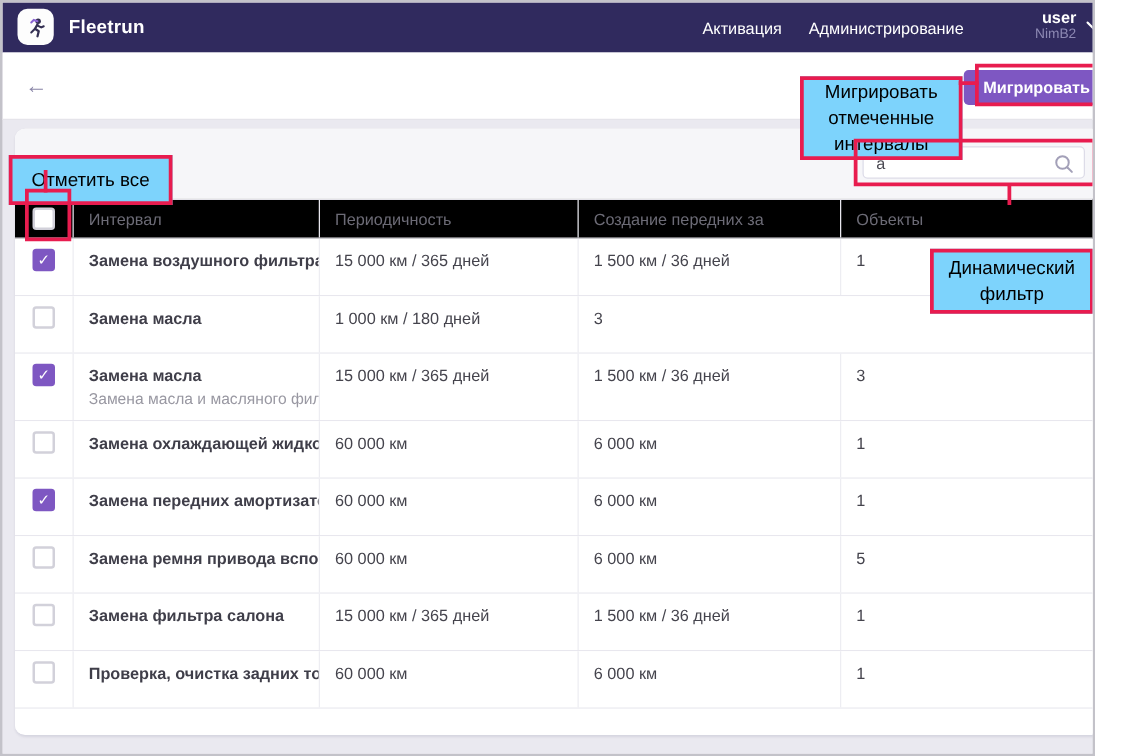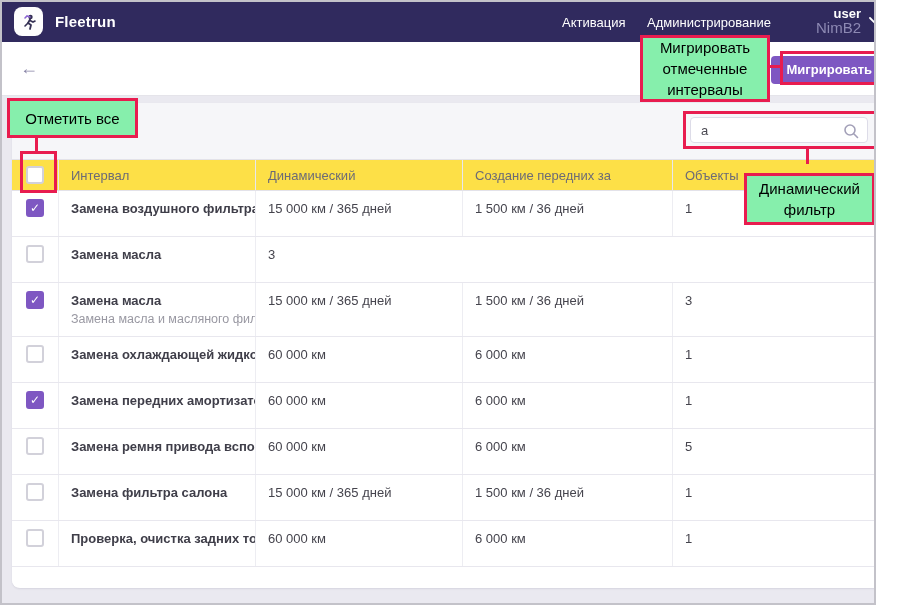--- a/index.html
+++ b/index.html
@@ -10,55 +10,55 @@
   .topbar { position:absolute; left:0; top:0; width:896px; height:40px; background:#302a5e; }
   .brand { position:absolute; left:12px; top:5px; display:flex; align-items:center; gap:12px; cursor:pointer; }
   .logo { width:29px; height:29px; background:#fdfdfd; border-radius:8px; display:flex; align-items:center; justify-content:center; }
   .brand-name { color:#fff; font-size:15px; font-weight:700; letter-spacing:.2px; }
   .nav-item { position:absolute; top:13px; color:#fff; font-size:13px; cursor:pointer; white-space:nowrap; }
   .nav-activation { left:560px; }
   .nav-admin { left:645px; }
   .user-menu { position:absolute; right:18px; top:4px; display:flex; align-items:center; gap:8px; cursor:pointer; }
   .user-names { text-align:right; }
   .user-name { color:#fff; font-size:13px; font-weight:700; line-height:15px; }
-  .user-account { color:#8d89b3; font-size:15px; line-height:13px; }
+  .user-account { color:#8d89b3; font-size:11px; line-height:13px; }
   .chev { display:block; }
 
   
   .page-header { position:absolute; left:0; top:40px; width:896px; height:54px; background:#fff; border-bottom:1px solid #e5e4ea; }
   .back-btn { position:absolute; left:18px; top:16px; font-size:18px; color:#8a86a8; cursor:pointer; line-height:20px; }
   .page-title { position:absolute; left:44px; top:18px; font-size:15.5px; color:#3a3552; font-weight:400; }
   .migrate-btn { position:absolute; right:10px; top:14px; height:28px; padding:0 16px; background:#7e57c2; color:#fff; font-size:13px; font-weight:700; border:none; border-radius:4px; line-height:28px; cursor:pointer; font-family:inherit; }
 
   
   .content { position:absolute; left:0; top:94px; width:896px; height:507px; background:#eae9f0; }
   .card { position:absolute; left:10px; top:7px; width:876px; height:485px; background:#fff; border-radius:8px; box-shadow:0 1px 2px rgba(40,35,80,.10); overflow:hidden; }
   .toolbar { position:relative; height:56px; background:#f6f6f9; }
   .search-box { position:absolute; left:678px; top:14px; width:178px; height:26px; background:#fff; border:1px solid #dddce8; border-radius:4px; }
   .search-input { position:absolute; left:0; top:0; width:100%; height:100%; border:none; background:transparent; padding:0 30px 0 10px; font-size:13px; color:#4a4952; font-family:inherit; outline:none; }
   .search-icon { position:absolute; right:8px; top:5px; }
 
-  .thead { display:grid; grid-template-columns:46px 197px 207px 210px 1fr; height:32px; background:#fde047; border-top:1px solid #e3e2e9; border-bottom:1px solid #e3e2e9; align-items:center; }
+  .thead { display:grid; grid-template-columns:46px 197px 207px 210px 1fr; height:32px; background:#000000; border-top:1px solid #e3e2e9; border-bottom:1px solid #e3e2e9; align-items:center; }
   .th { font-size:13px; color:#6c6b76; padding-left:12px; border-left:1px solid #e8e7ee; height:100%; display:flex; align-items:center; }
   .th:first-child { border-left:none; justify-content:center; padding-left:0; }
 
   .trow { display:grid; grid-template-columns:46px 197px 207px 210px 1fr; border-bottom:1px solid #e8e7ee; background:#fff; }
   .cell { padding:10px 12px 0 12px; font-size:13px; color:#45444d; border-left:1px solid #ededf2; overflow:hidden; }
   .c-check { border-left:none; padding:8px 0 0 0; display:flex; justify-content:center; }
   .iname { font-size:13px; font-weight:700; color:#3f3e49; line-height:16px; white-space:nowrap; }
   .isub { font-size:12.5px; color:#9998a2; line-height:16px; margin-top:2px; white-space:nowrap; }
   .tfoot { height:20px; background:#fff; }
 
   .cb { width:18px; height:18px; border:2px solid #d2d1da; border-radius:3px; background:#fff; display:inline-flex; align-items:center; justify-content:center; cursor:pointer; }
   .cb.checked { background:#7e57c2; border-color:#7e57c2; }
   .cb.checked::after { content:"✓"; color:#fff; font-size:12px; font-weight:700; line-height:1; }
 
   
   .ann { position:absolute; z-index:50; }
-  .callout { background:#86efac; border:3px solid #e81c4f; color:#000; font-size:15px; line-height:21px; text-align:center; display:flex; align-items:center; justify-content:center; padding:2px 4px; }
+  .callout { background:#7dd3fc; border:3px solid #e81c4f; color:#000; font-size:15px; line-height:21px; text-align:center; display:flex; align-items:center; justify-content:center; padding:2px 4px;margin-top:26px; }
   .hl-rect { border:3px solid #e81c4f; background:transparent; }
   .conn { background:#e81c4f; }
   .co-migrate { left:638px; top:33px; width:130px; height:67px; }
   .cn-migrate { left:765px; top:63px; width:16px; height:3px; }
   .hl-button { left:778px; top:49px; width:114px; height:34px; }
   .co-select { left:5px; top:96px; width:131px; height:40px;text-align:center; }
   .cn-select { left:33px; top:134px; width:3px; height:18px; }
   .hl-checkbox { left:18px; top:149px; width:37px; height:42px; }
   .hl-search { left:681px; top:109px; width:194px; height:38px; }
   .cn-filter { left:804px; top:145px; width:3px; height:17px; }
@@ -108,21 +108,21 @@
               <circle cx="7" cy="7" r="5" fill="none" stroke="#a3a0b8" stroke-width="1.6"></circle>
               <line x1="11" y1="11" x2="14.5" y2="14.5" stroke="#a3a0b8" stroke-width="1.6" stroke-linecap="round"></line>
             </svg>
         </div>
       </div>
       <div class="thead">
         <div class="th">
           <span class="cb"></span>
         </div>
         <div class="th">Интервал</div>
-        <div class="th">Динамический</div>
+        <div class="th">Периодичность</div>
         <div class="th">Создание передних за</div>
         <div class="th">Объекты</div>
       </div>
       <div id="rows">
   <div class="trow" style="height: 46px;">
     <div class="cell c-check">
       <span class="cb checked"></span>
     </div>
     <div class="cell">
       <div class="iname">Замена воздушного фильтра</div>
@@ -134,20 +134,21 @@
   </div>
 
   <div class="trow" style="height: 46px;">
     <div class="cell c-check">
       <span class="cb"></span>
     </div>
     <div class="cell">
       <div class="iname">Замена масла</div>
 
     </div>
+    <div class="cell">1 000 км / 180 дней</div>
     <div class="cell">3</div>
   </div>
 
   <div class="trow" style="height: 54px;">
     <div class="cell c-check">
       <span class="cb checked"></span>
     </div>
     <div class="cell">
       <div class="iname">Замена масла</div>
       <div class="isub">Замена масла и масляного филь…</div>

